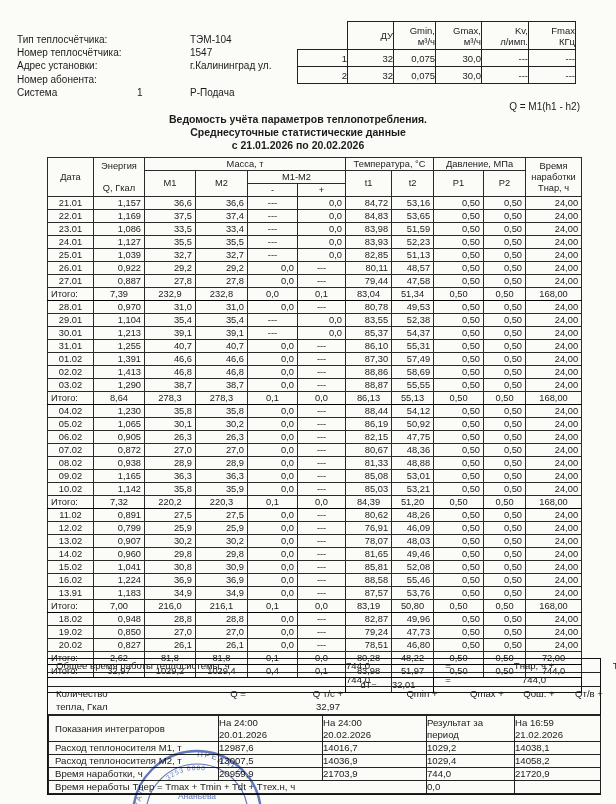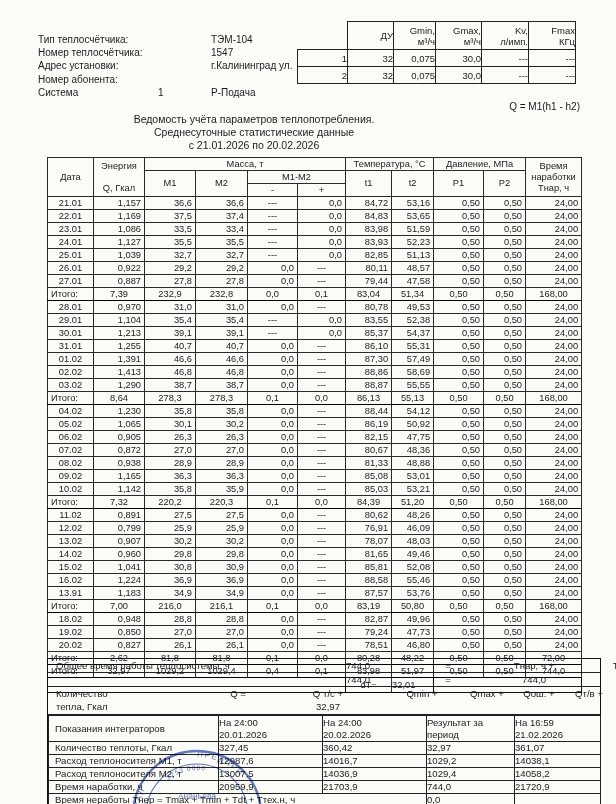--- a/index.html
+++ b/index.html
@@ -1,30 +1,30 @@
 <!DOCTYPE html>
 <html><head>
 <meta charset="utf-8">
 <style>
   html,body{margin:0;padding:0;background:#e8e8e6;}
   .page{position:relative;width:616px;height:804px;background:#fbfbf8;overflow:hidden;
         font-family:"Liberation Sans",sans-serif;color:#1b1b1b;}
   
-  .info{position:absolute;left:38px;top:33px;font-size:10px;line-height:13.2px;}
+  .info{position:absolute;left:17px;top:33px;font-size:10px;line-height:13.2px;}
   .info-row{display:grid;grid-template-columns:120px 53px auto;}
   
   .device{position:absolute;left:297px;top:21px;border-collapse:collapse;table-layout:fixed;}
   .device td{border:1px solid #222;font-size:9.5px;text-align:right;height:16px;padding:0;
              line-height:11px;white-space:nowrap;}
   .device tr.dh td{height:27px;}
   .device td.nob{border:none;background:transparent;}
   
   .formula{position:absolute;right:36px;top:101px;font-size:10px;}
   .titles{position:absolute;left:0;top:113px;width:508px;text-align:center;
-          font-weight:normal;font-size:10.5px;line-height:13px;}
+          font-weight:bold;font-size:10.5px;line-height:13px;padding-left:44px;}
   
   .main{position:absolute;left:47px;top:157px;width:534px;border-collapse:collapse;
         table-layout:fixed;border:1.5px solid #111;}
   .main td{border:1px solid #2a2a2a;font-size:9.3px;height:12px;line-height:11px;
            padding:0 3px 0 0;text-align:right;overflow:hidden;white-space:nowrap;}
   .main thead td{text-align:center;padding:0;white-space:normal;}
   .main td.date{text-align:center;padding:0;}
   .main td.lbl{text-align:left;padding:0 0 0 3px;}
   .main td.dash{text-align:center;padding:0;}
   .main tr.total td{border-top:1.8px solid #000;border-bottom:1.8px solid #000;text-align:center;padding:0;}
@@ -702,27 +702,20 @@
           <tr class="ih">
         <td class="lab">Показания интеграторов</td>
         <td><span>На 24:00</span><br><span>20.01.2026</span></td>
         <td><span>На 24:00</span><br><span>20.02.2026</span></td>
         <td><span>Результат за</span><br><span>период</span></td>
         <td><span>На 16:59</span><br><span>21.02.2026</span></td>
       </tr>
       </tbody>
         <tbody>
           <tr>
-            <td class="lab">Количество теплоты, Гкал</td>
-            <td>327,45</td>
-            <td>360,42</td>
-            <td>32,97</td>
-            <td>361,07</td>
-          </tr>
-          <tr>
             <td class="lab">Расход теплоносителя М1, т</td>
             <td>12987,6</td>
             <td>14016,7</td>
             <td>1029,2</td>
             <td>14038,1</td>
           </tr>
           <tr>
             <td class="lab">Расход теплоносителя М2, т</td>
             <td>13007,5</td>
             <td>14036,9</td>

